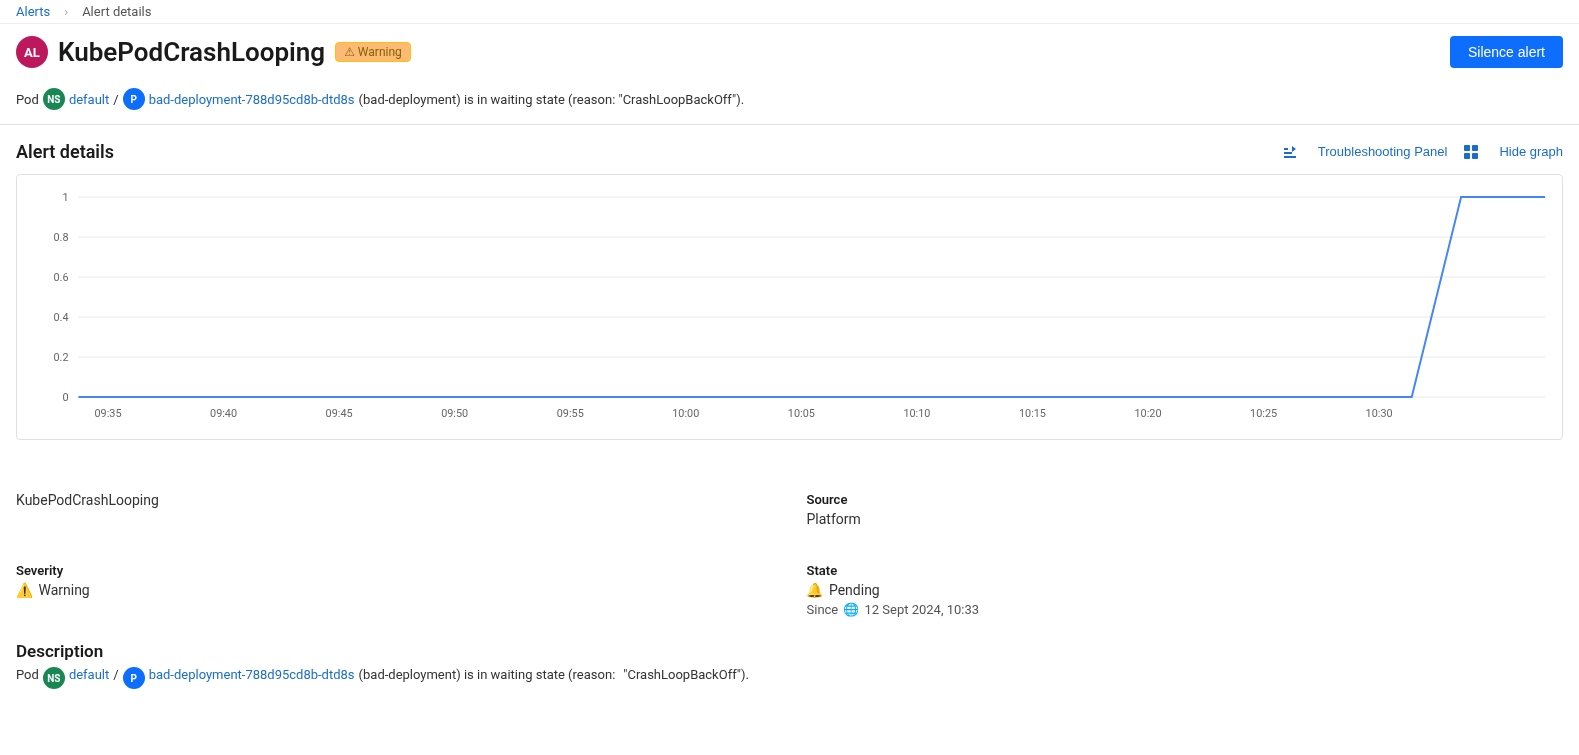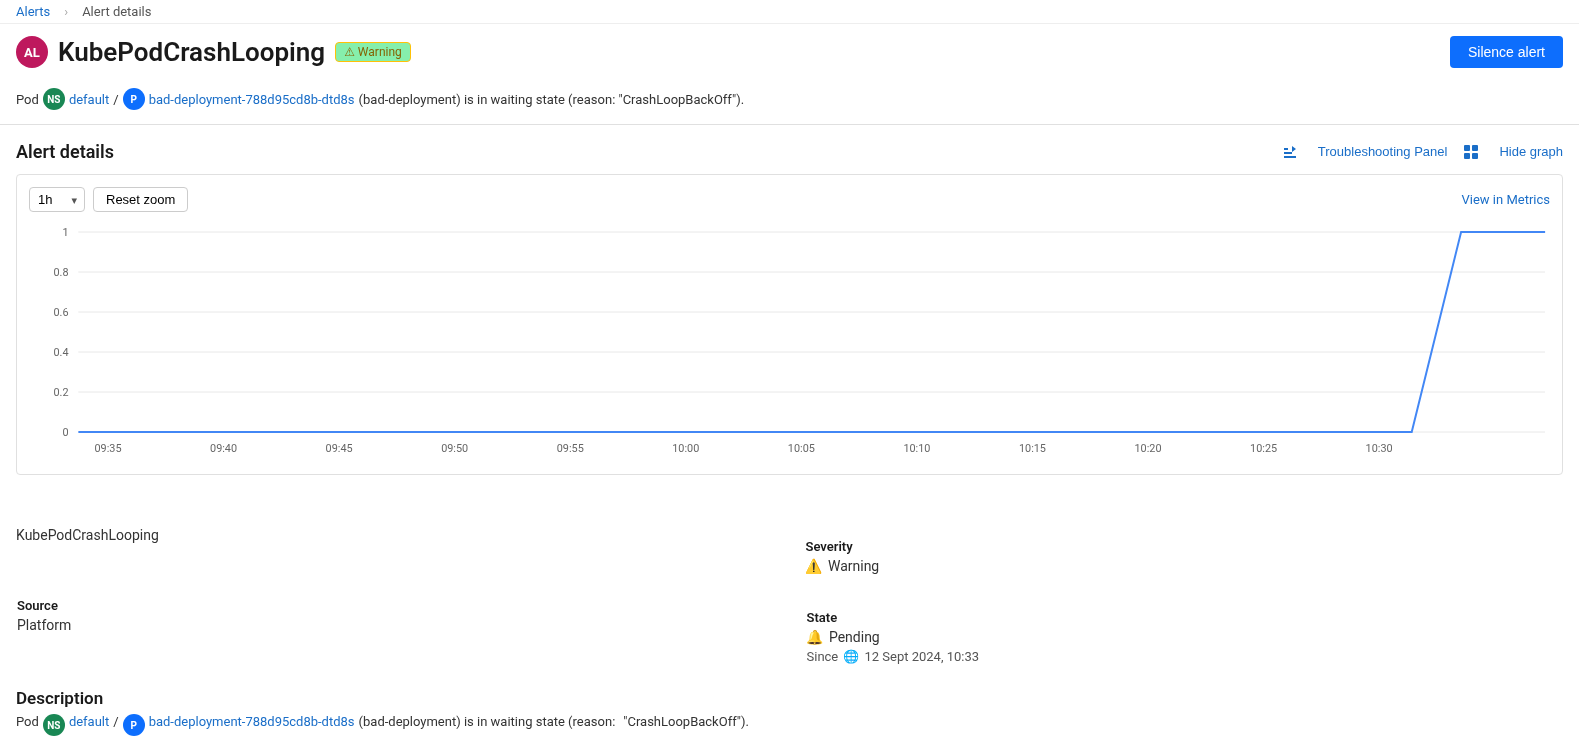--- a/index.html
+++ b/index.html
@@ -6,21 +6,21 @@
     body { font-family: -apple-system, BlinkMacSystemFont, "Segoe UI", Roboto, sans-serif; font-size: 14px; color: #1a1a1a; background: #fff; }
 
     .breadcrumb { display: flex; align-items: center; gap: 14px; padding: 4px 16px; font-size: 13px; color: #555; border-bottom: 1px solid #eee; }
     .breadcrumb a { color: #1a6ec8; text-decoration: none; }
     .breadcrumb-sep { color: #aaa; }
 
     .header { display: flex; align-items: center; justify-content: space-between; padding: 12px 16px; }
     .header-left { display: flex; align-items: center; gap: 10px; }
     .al-badge { background: #be185d; color: #fff; border-radius: 50%; width: 32px; height: 32px; display: flex; align-items: center; justify-content: center; font-weight: bold; font-size: 13px; }
     .alert-title { font-size: 26px; font-weight: 600; color: #1a1a1a; }
-    .warning-badge { display: flex; align-items: center; gap: 4px; background: #86efac; border: 1px solid #ffc107; border-radius: 4px; padding: 2px 8px; font-size: 12px; color: #856404; }
+    .warning-badge { display: flex; align-items: center; gap: 4px; background: #fdba74; border: 1px solid #ffc107; border-radius: 4px; padding: 2px 8px; font-size: 12px; color: #856404; }
     .silence-btn { background: #0d6efd; color: #fff; border: none; border-radius: 4px; padding: 8px 18px; font-size: 14px; cursor: pointer; font-weight: 500; }
 
     .pod-line { display: flex; align-items: center; gap: 4px; padding: 8px 16px 14px; font-size: 13px; color: #333; border-bottom: 1px solid #e0e0e0; flex-wrap: wrap; }
     .ns-badge { background: #198754; color: #fff; border-radius: 50%; width: 22px; height: 22px; display: flex; align-items: center; justify-content: center; font-size: 10px; font-weight: bold; }
     .p-badge { background: #0d6efd; color: #fff; border-radius: 50%; width: 22px; height: 22px; display: flex; align-items: center; justify-content: center; font-size: 10px; font-weight: bold; }
     .link-blue { color: #1a6ec8; text-decoration: none; }
 
     .alert-details-section { padding: 16px; }
     .alert-details-header { display: flex; align-items: center; justify-content: space-between; margin-bottom: 12px; }
     .alert-details-title { font-size: 18px; font-weight: 600; }
@@ -104,35 +104,20 @@
           <rect x="9" y="1" width="6" height="6" rx="1" fill="#1a6ec8"></rect>
           <rect x="1" y="9" width="6" height="6" rx="1" fill="#1a6ec8"></rect>
           <rect x="9" y="9" width="6" height="6" rx="1" fill="#1a6ec8"></rect>
         </svg>
         <span>Hide graph</span>
       </button>
     </div>
   </div>
 
   <div class="graph-container">
-    <div class="graph-toolbar">
-      <div class="graph-toolbar-left">
-        <div class="time-select-wrapper">
-          <select class="time-select">
-            <option>1h</option>
-            <option>3h</option>
-            <option>6h</option>
-            <option>12h</option>
-            <option>24h</option>
-          </select>
-        </div>
-        <button class="reset-zoom-btn">Reset zoom</button>
-      </div>
-      <a class="view-metrics-link">View in Metrics</a>
-    </div>
 
     <div class="chart-area">
       <svg class="chart-svg" viewBox="0 0 1540 240" preserveAspectRatio="none">
 
         <line x1="50" y1="10" x2="1535" y2="10" stroke="#e8e8e8" stroke-width="1"></line>
         <line x1="50" y1="50" x2="1535" y2="50" stroke="#e8e8e8" stroke-width="1"></line>
         <line x1="50" y1="90" x2="1535" y2="90" stroke="#e8e8e8" stroke-width="1"></line>
         <line x1="50" y1="130" x2="1535" y2="130" stroke="#e8e8e8" stroke-width="1"></line>
         <line x1="50" y1="170" x2="1535" y2="170" stroke="#e8e8e8" stroke-width="1"></line>
         <line x1="50" y1="210" x2="1535" y2="210" stroke="#e8e8e8" stroke-width="1"></line>
@@ -162,32 +147,32 @@
         <polyline points="50,210 100,210 200,210 300,210 400,210 500,210 600,210 700,210 800,210 900,210 1000,210 1100,210 1200,210 1300,210 1400,210 1450,10 1535,10" fill="none" stroke="#4287f5" stroke-width="2"></polyline>
       </svg>
     </div>
   </div>
 </div>
 
 <div class="details-grid">
   <div class="details-cell">
     <div class="detail-value">KubePodCrashLooping</div>
   </div>
+  <div class="details-cell right">
+    <div class="detail-label">Source</div>
+    <div class="detail-value">Platform</div>
+  </div>
+
   <div class="details-cell">
     <div class="section-spacer"></div>
     <div class="detail-label">Severity</div>
     <div class="detail-value with-icon">
       <span>⚠️</span>
       <span>Warning</span>
     </div>
-  </div>
-
-  <div class="details-cell right">
-    <div class="detail-label">Source</div>
-    <div class="detail-value">Platform</div>
   </div>
   <div class="details-cell right">
     <div class="section-spacer"></div>
     <div class="detail-label">State</div>
     <div class="detail-value with-icon">
       <span>🔔</span>
       <span>Pending</span>
     </div>
     <div class="since-row">
       <span>Since</span>

